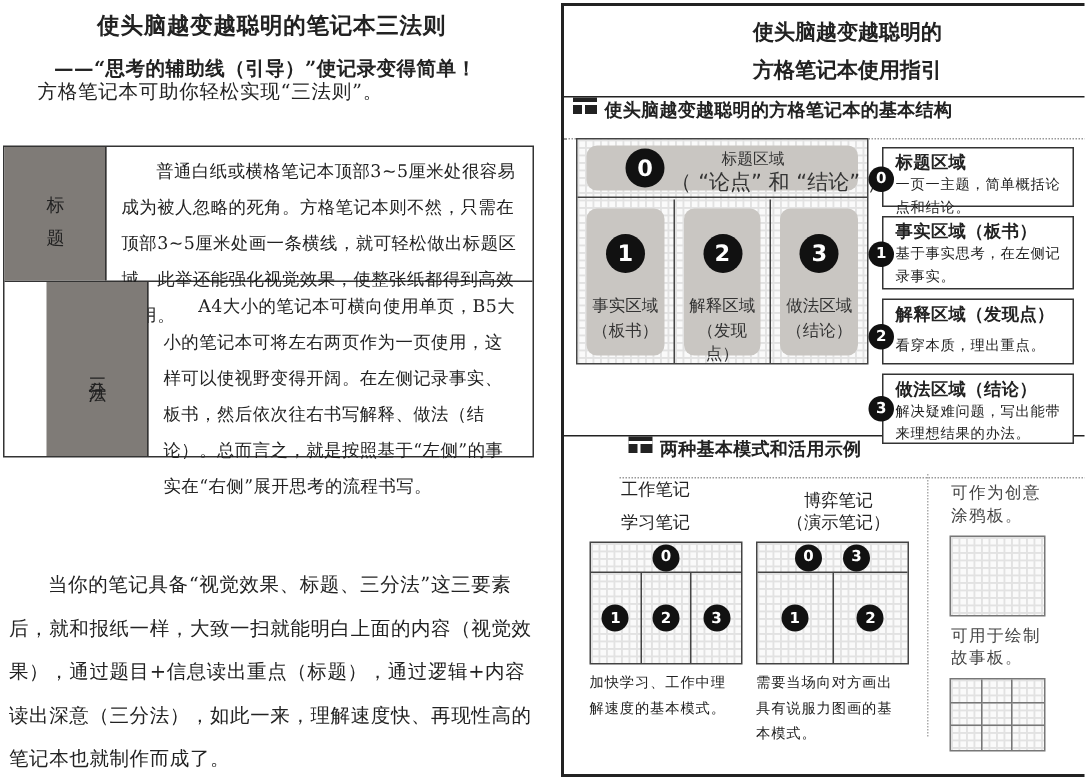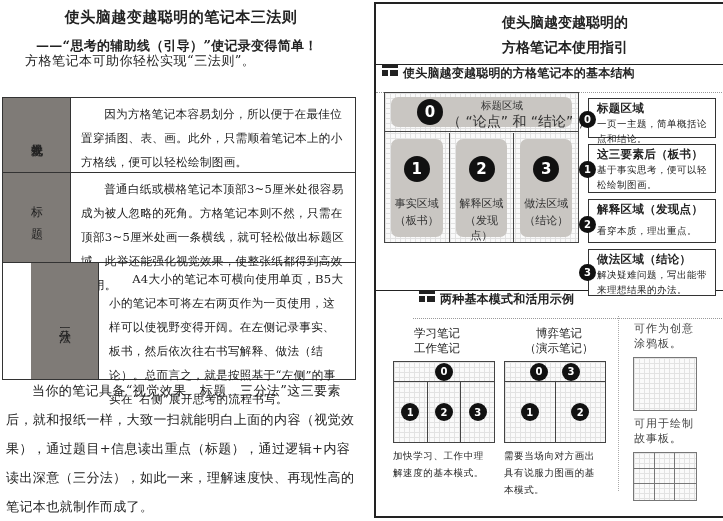--- a/index.html
+++ b/index.html
@@ -83,24 +83,20 @@
 </style>
 </head>
 <body>
 
 <div class="left">
   <div class="l-title">使头脑越变越聪明的笔记本三法则</div>
   <div class="l-sub">——“思考的辅助线（引导）”使记录变得简单！</div>
   <div class="l-intro">方格笔记本可助你轻松实现“三法则”。</div>
 
   <div class="tbl">
-    <div class="row r1">
-      <div class="row-head">视觉效果</div>
-      <div class="row-body">因为方格笔记本容易划分，所以便于在最佳位置穿插图、表、画。此外，只需顺着笔记本上的小方格线，便可以轻松绘制图画。</div>
-    </div>
     <div class="row r2">
       <div class="row-head">标题</div>
       <div class="row-body">普通白纸或横格笔记本顶部3~5厘米处很容易成为被人忽略的死角。方格笔记本则不然，只需在顶部3~5厘米处画一条横线，就可轻松做出标题区域。此举还能强化视觉效果，使整张纸都得到高效利用。</div>
     </div>
     <div class="row r3">
       <div class="row-head">三分法</div>
       <div class="row-body">A4大小的笔记本可横向使用单页，B5大小的笔记本可将左右两页作为一页使用，这样可以使视野变得开阔。在左侧记录事实、板书，然后依次往右书写解释、做法（结论）。总而言之，就是按照基于“左侧”的事实在“右侧”展开思考的流程书写。</div>
     </div>
   </div>
 
@@ -153,22 +149,22 @@
     </div>
 
     <div class="callouts">
       <div class="callout c0">
         <span class="num">0</span>
         <div class="co-title">标题区域</div>
         <div class="co-text">一页一主题，简单概括论点和结论。</div>
       </div>
       <div class="callout c1">
         <span class="num">1</span>
-        <div class="co-title">这三要素后（板书）</div>
-        <div class="co-text">基于事实思考，便可以轻松绘制图画。</div>
+        <div class="co-title">事实区域（板书）</div>
+        <div class="co-text">基于事实思考，在左侧记录事实。</div>
       </div>
       <div class="callout c2">
         <span class="num">2</span>
         <div class="co-title">解释区域（发现点）</div>
         <div class="co-text" style="margin-top:6px">看穿本质，理出重点。</div>
       </div>
       <div class="callout c3">
         <span class="num">3</span>
         <div class="co-title">做法区域（结论）</div>
         <div class="co-text">解决疑难问题，写出能带来理想结果的办法。</div>
@@ -178,22 +174,22 @@
 
   <div class="sec2">
     <div class="sec-title">
       <span class="sec-icon"></span>
       <span>两种基本模式和活用示例</span>
     </div>
 
     <div class="sec2-body">
 
       <div class="mode" style="left:6px;">
+        <div class="mode-h" style="margin-top:0">工作笔记</div>
         <div class="mode-h">学习笔记</div>
-        <div class="mode-h" style="margin-top:0">工作笔记</div>
       </div>
       <div class="mini grid-bg" style="left:17px; top:42px; width:102px; height:82px;">
         <div class="mini-top">
           <span class="num">0</span>
         </div>
         <div class="mini-cols">
           <div class="mini-col">
               <span class="num">1</span>
             </div>
           <div class="mini-col">

